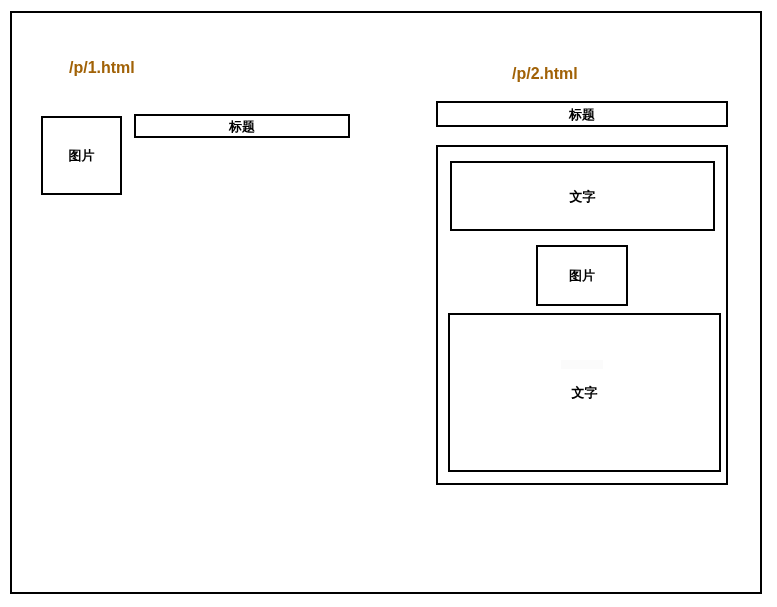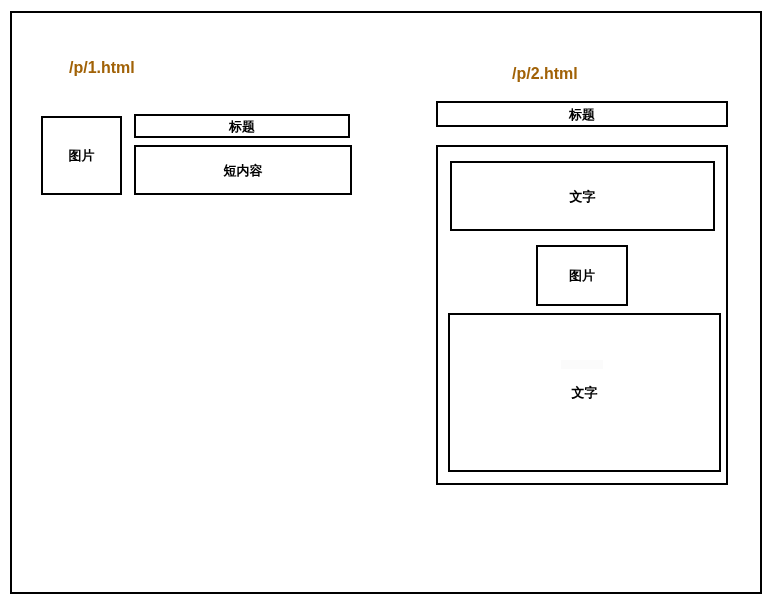--- a/index.html
+++ b/index.html
@@ -117,23 +117,20 @@
   <div class="page-label" id="label-p1">/p/1.html</div>
 
   <div class="wbox" id="p1-thumb">
     <span class="box-label">图片</span>
   </div>
 
   <div class="wbox" id="p1-title">
     <span class="box-label">标题</span>
   </div>
 
-  <div class="wbox" id="p1-summary">
-    <span class="box-label">短内容</span>
-  </div>
 
   <div class="page-label" id="label-p2">/p/2.html</div>
 
   <div class="wbox" id="p2-title">
     <span class="box-label">标题</span>
   </div>
 
   <div class="wbox" id="p2-container"></div>
 
   <div class="wbox" id="p2-text-top">

